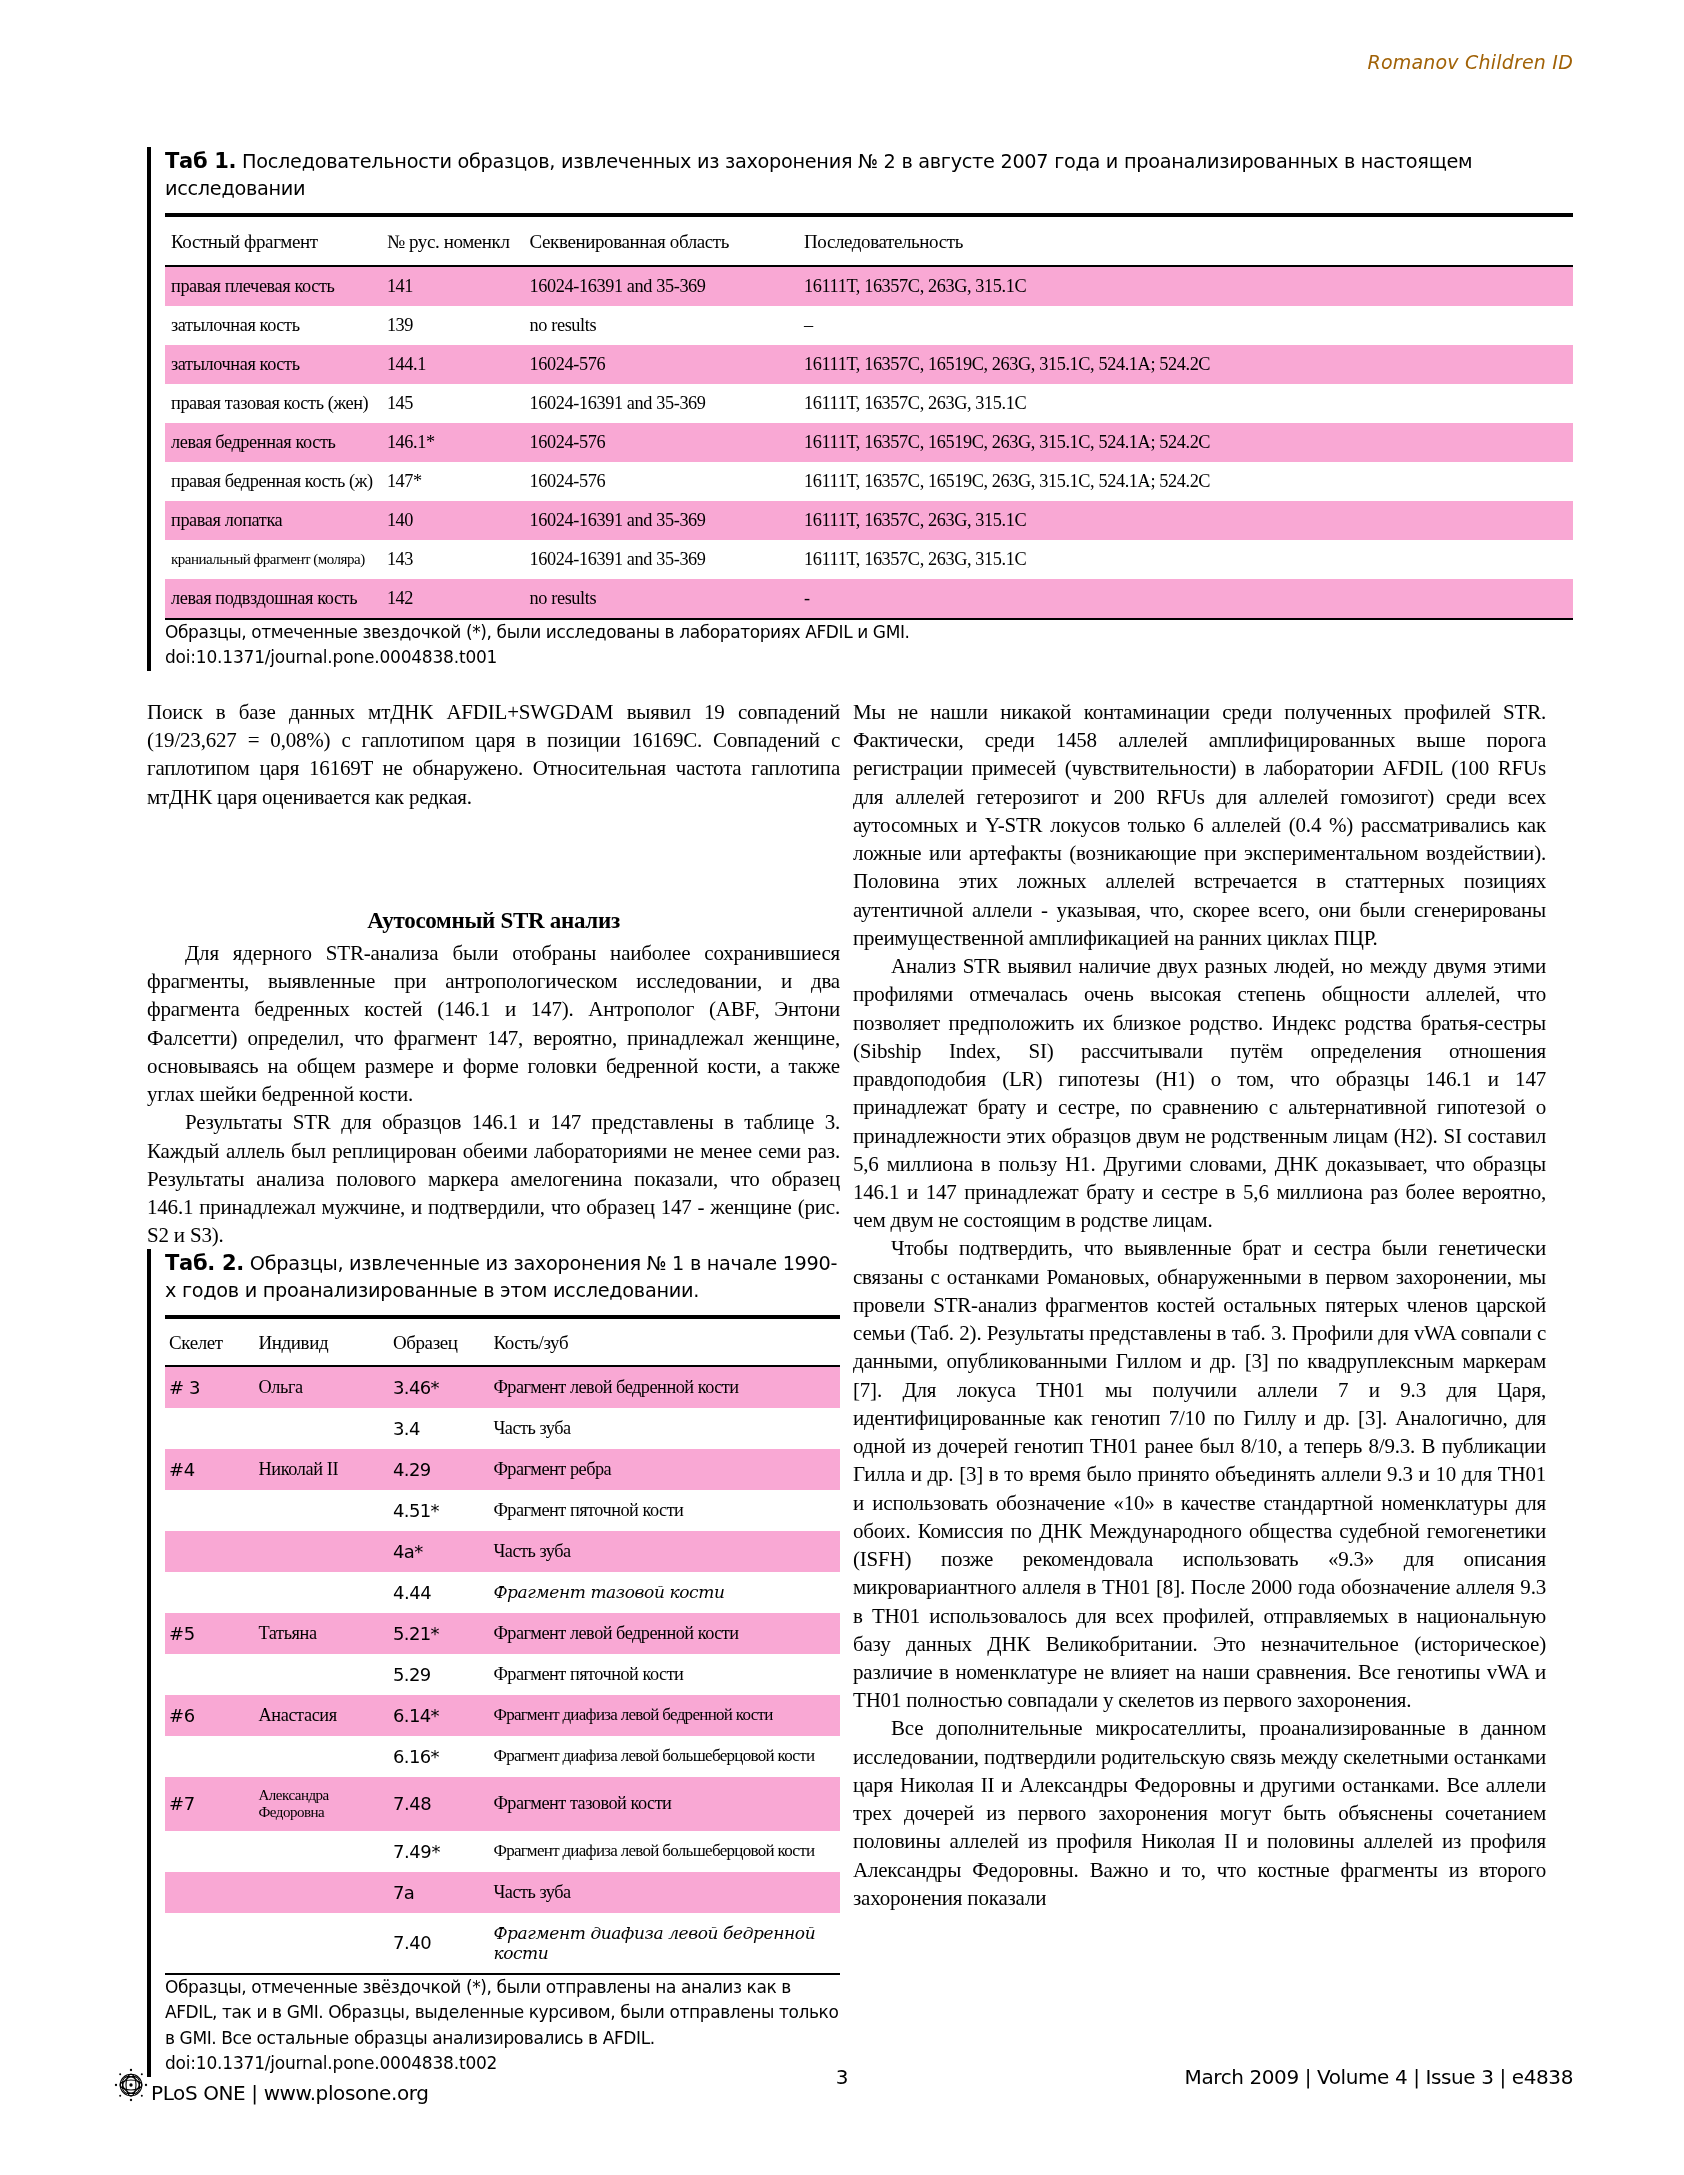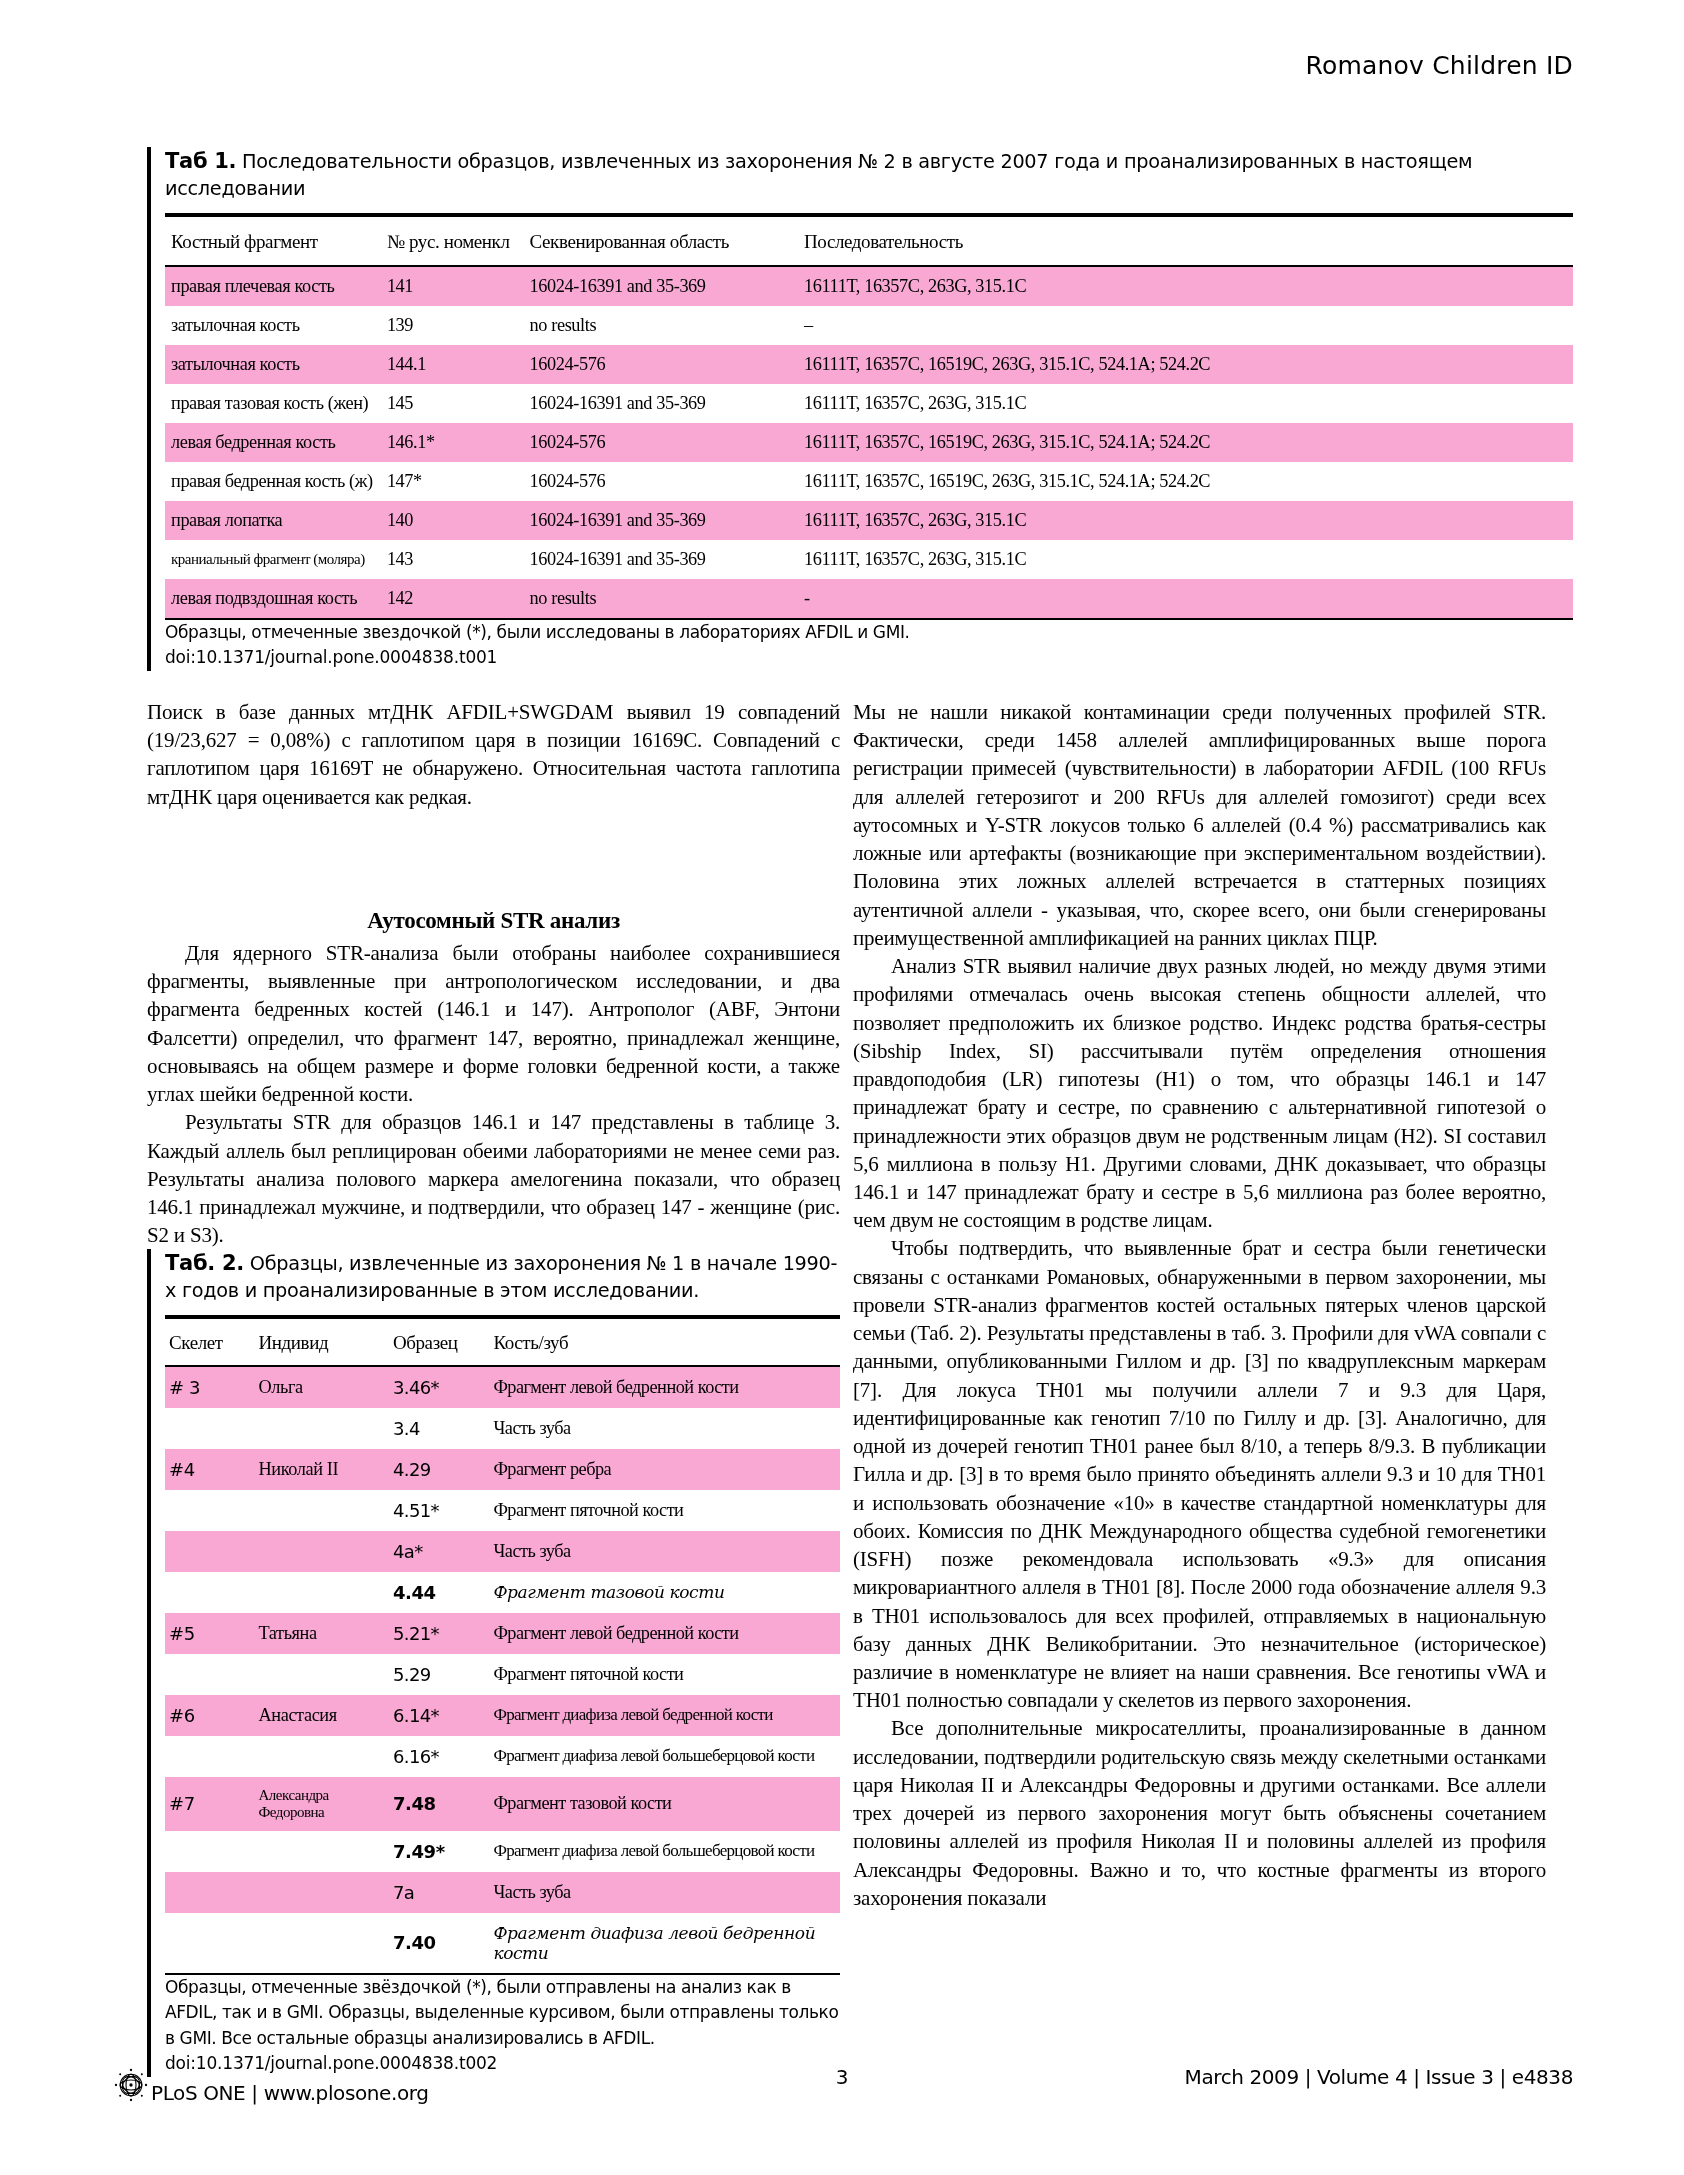--- a/index.html
+++ b/index.html
@@ -20,23 +20,24 @@
     width: 1684px; height: 2175px;
     padding: 0;
   }
 
   
   .running-head {
     position: absolute;
     top: 51px;
     right: 111px;
     font-family: "DejaVu Sans", sans-serif;
-    font-size: 25px;
+    font-size: 19px;
     letter-spacing: 0.2px;
-    color: #000000;
+    color: #a16207;
+    font-style: italic;
   }
 
   
   .tbl-block {
     border-left: 4px solid #000;
     padding-left: 14px;
   }
   .tbl-caption {
     font-family: "DejaVu Sans", sans-serif;
     font-size: 19.3px;
@@ -131,21 +132,21 @@
     width: 693px;
   }
   #table2 col.c1 { width: 91px; }
   #table2 col.c2 { width: 137px; }
   #table2 col.c3 { width: 102px; }
   #table2 col.c4 { width: 363px; }
   #table2 thead th { padding: 13px 4px 11px 4px; font-size: 19px; }
   #table2 tbody td { font-size: 18.3px; padding: 10px 4px; }
   #table2 .nm { font-family: "DejaVu Sans", sans-serif; font-size: 18px; letter-spacing: -0.6px; }
   #table2 .ital { font-style: italic; font-family: "DejaVu Serif", serif; font-size: 17px; letter-spacing: -0.4px; }
-  #table2 .boldnum { font-weight: bold; font-family: "DejaVu Sans", sans-serif; font-size: 18px; }
+  #table2 .boldnum { font-weight: normal; font-family: "DejaVu Sans", sans-serif; font-size: 18px; }
   #table2 .tiny { font-size: 15px; letter-spacing: -0.5px; }
   #table2 .bonecell { font-size: 18.3px; letter-spacing: -0.5px; }
   #table2 .bonecell.sm { font-size: 17px; letter-spacing: -0.7px; }
   #table2 .skel { font-family: "DejaVu Sans", sans-serif; font-size: 18px; }
   #table2 td.cc { text-align: left; }
 
   
   .page-footer {
     position: absolute;
     left: 111px;

